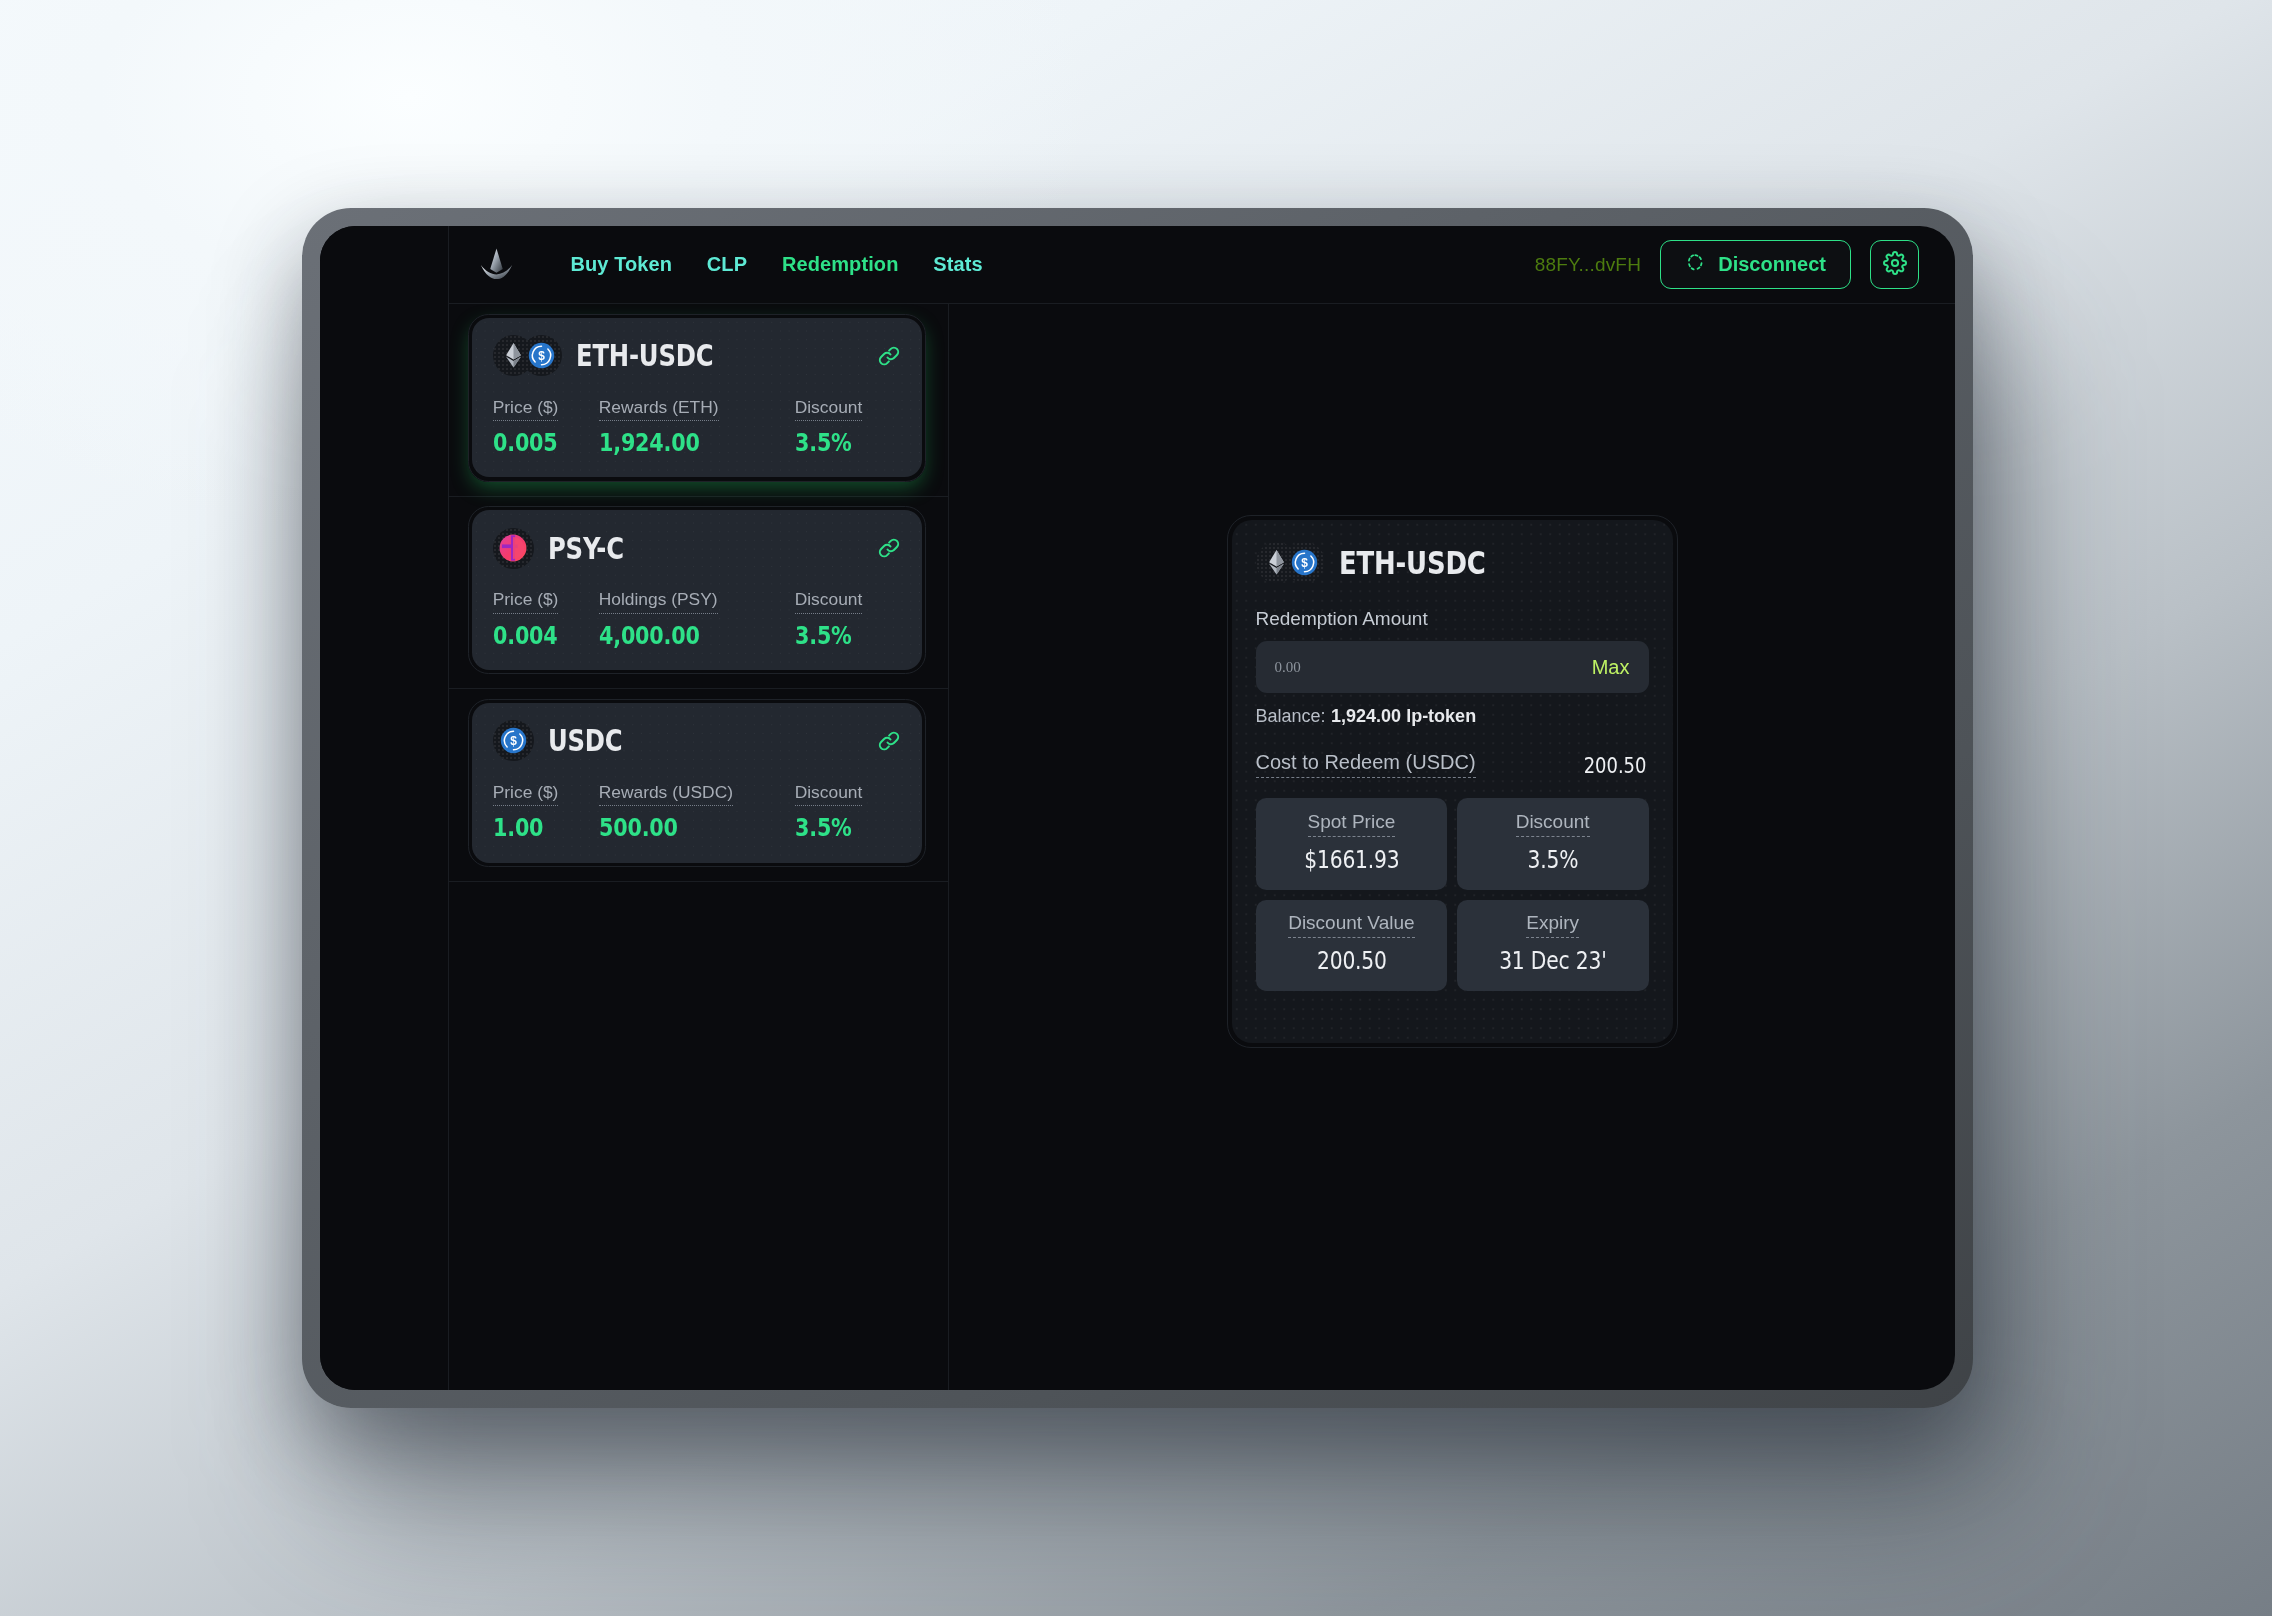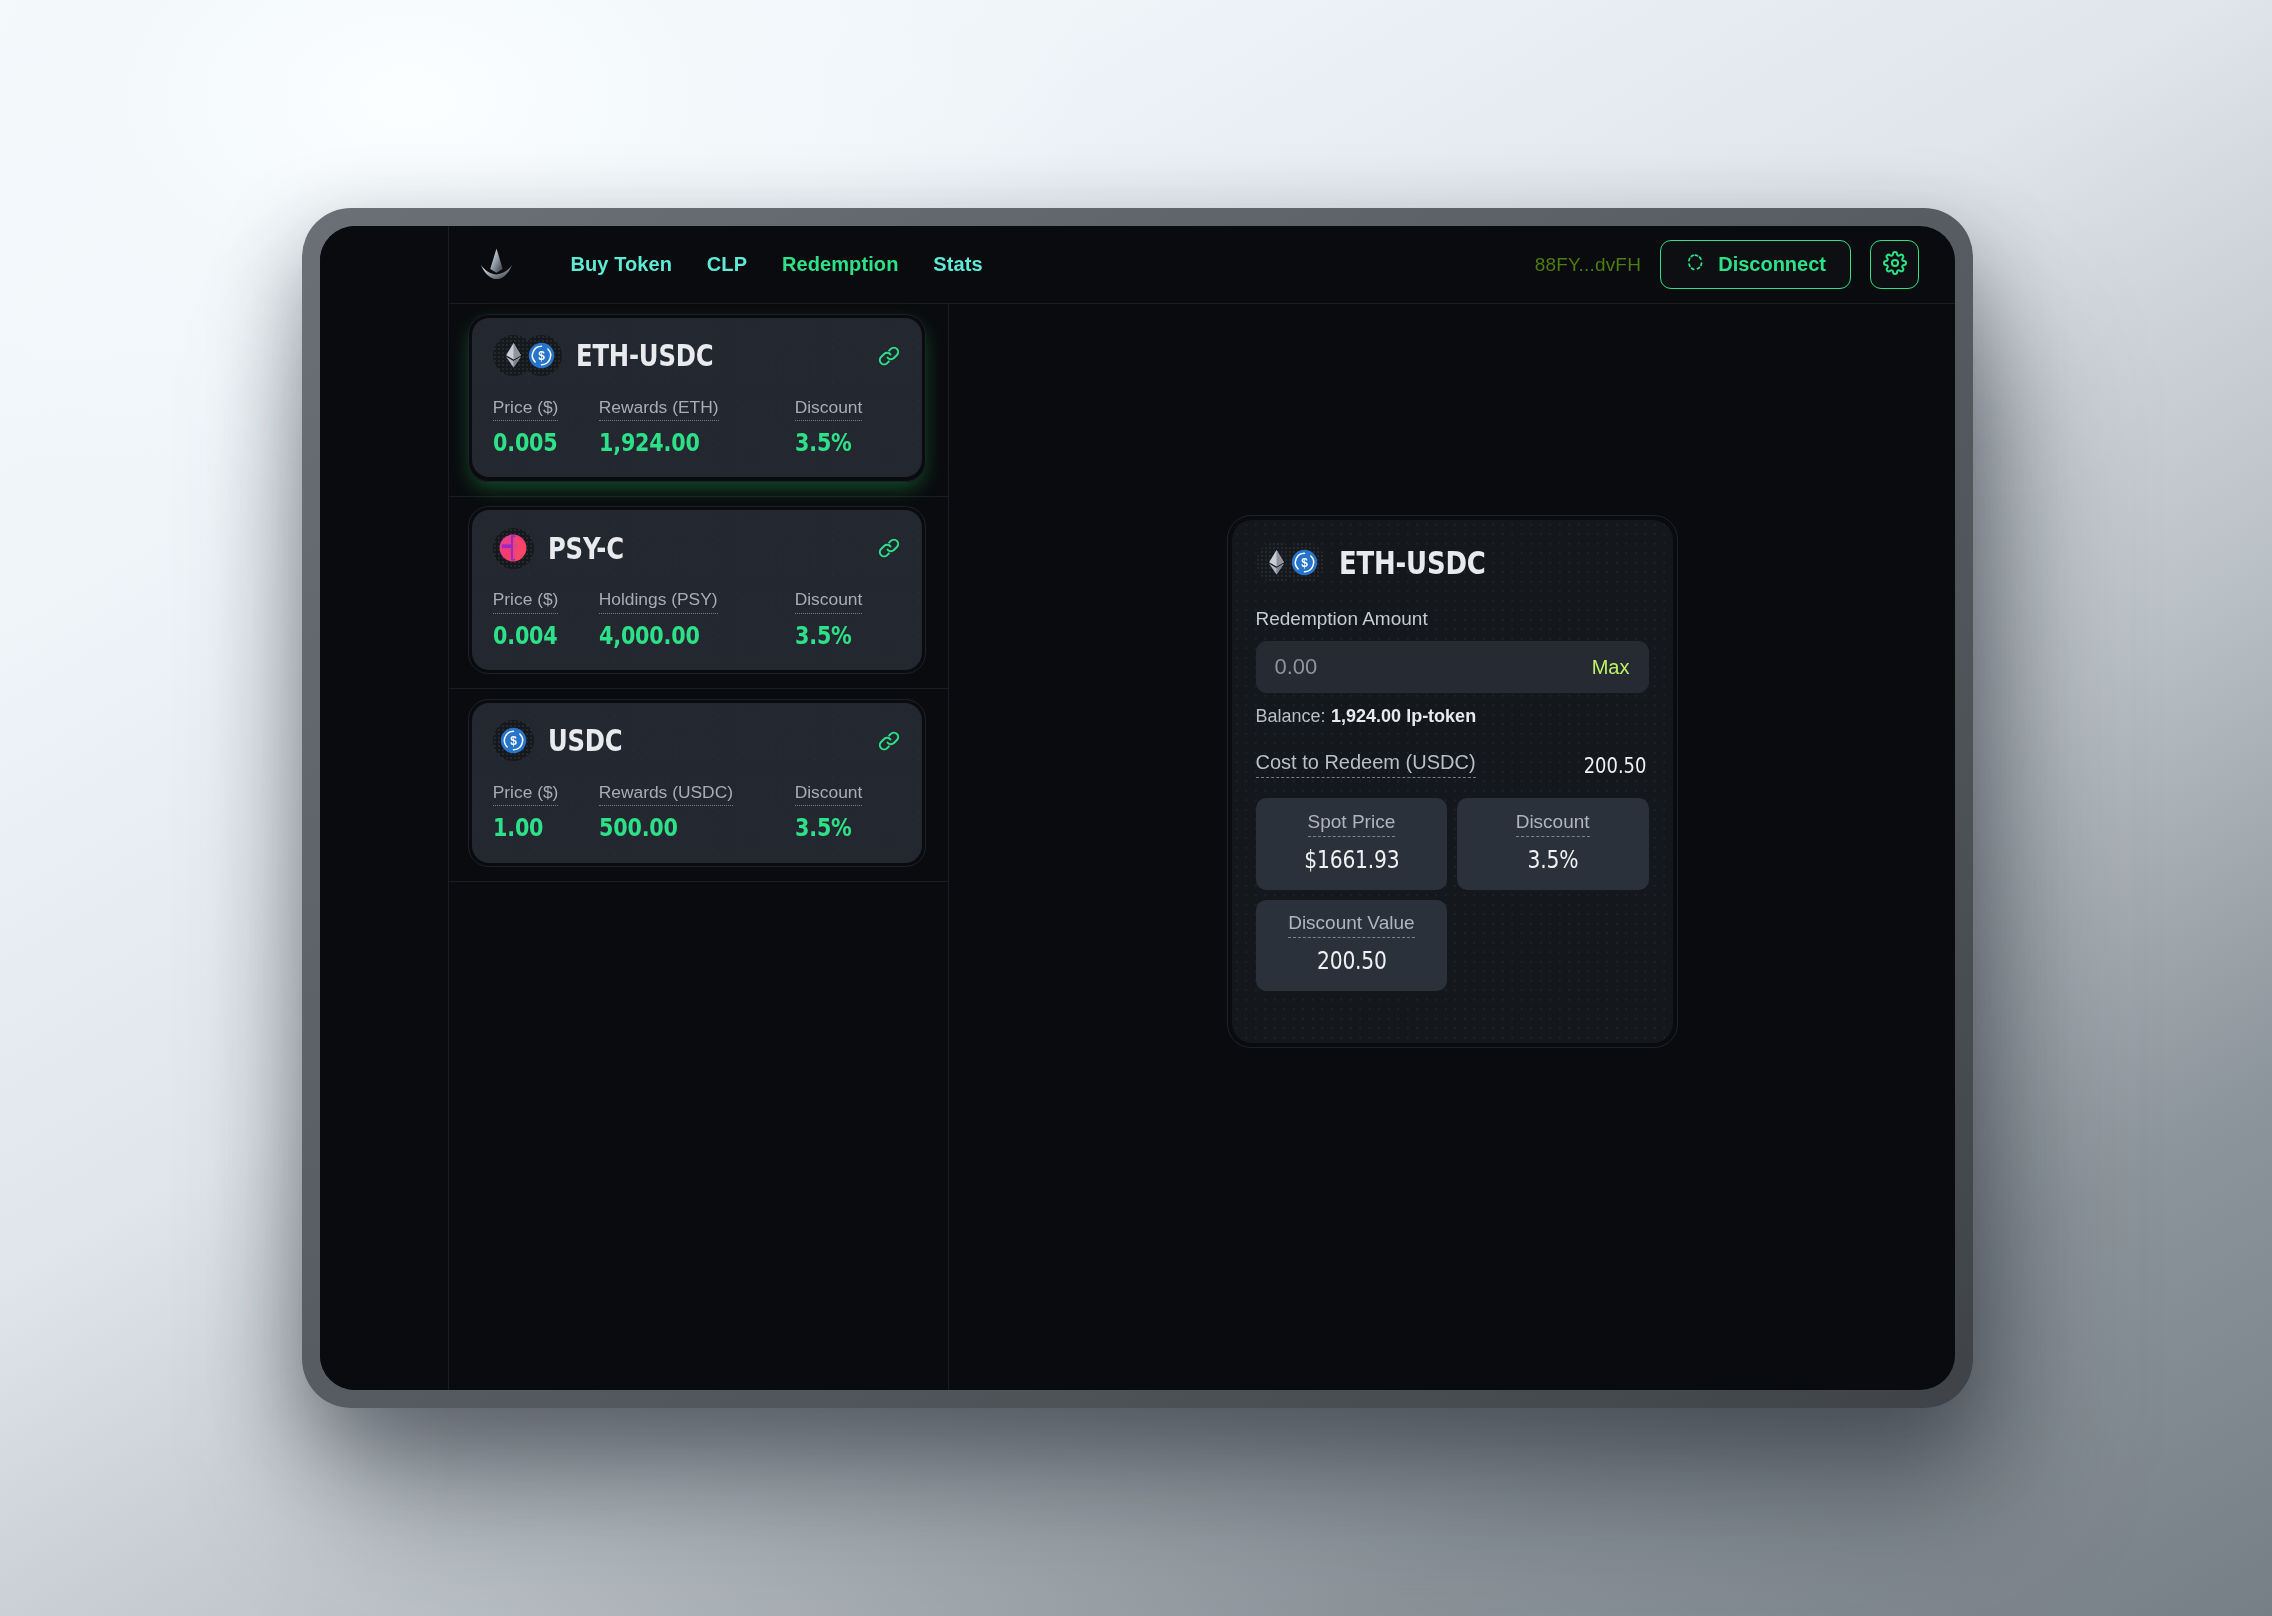--- a/index.html
+++ b/index.html
@@ -364,22 +364,22 @@
     align-items: center;
     padding: 0 19px;
     margin-bottom: 12.6px;
   }
   .amount-input {
     flex: 1;
     background: transparent;
     border: none;
     outline: none;
     color: #e8eaed;
-    font-size: 22px;
-    font-family: Liberation Sans, sans-serif;
+    font-size: 15px;
+    font-family: Liberation Serif, serif;
   }
   .amount-input::placeholder { color: #8d949d; }
 
   .max-btn {
     color: #bef264;
     font-size: 20px;
     cursor: pointer;
     flex: none;
   }
 
@@ -707,20 +707,24 @@
                   <div class="box-value">$1661.93</div>
                 </div>
                 <div class="stat-box">
                   <div class="box-label">Discount</div>
                   <div class="box-value">3.5%</div>
                 </div>
                 <div class="stat-box">
                   <div class="box-label">Discount Value</div>
                   <div class="box-value">200.50</div>
                 </div>
+                <div class="stat-box">
+                  <div class="box-label">Expiry</div>
+                  <div class="box-value">31 Dec 23'</div>
+                </div>
               </div>
 
 
             </div>
           </div>
         </div>
 
       </div>
     </div>
   </div>

